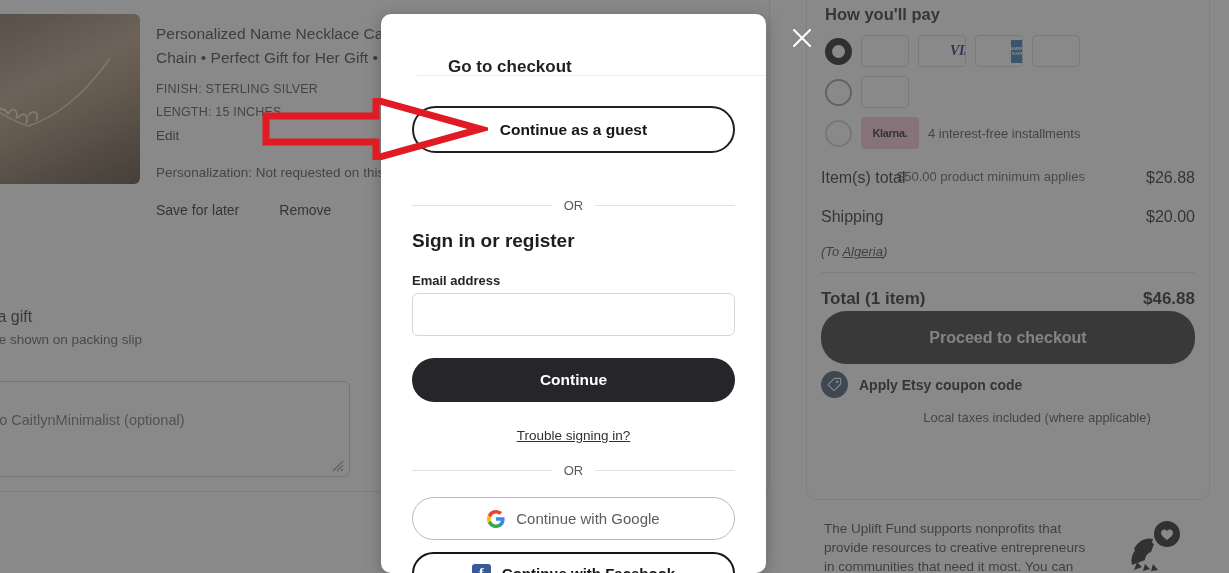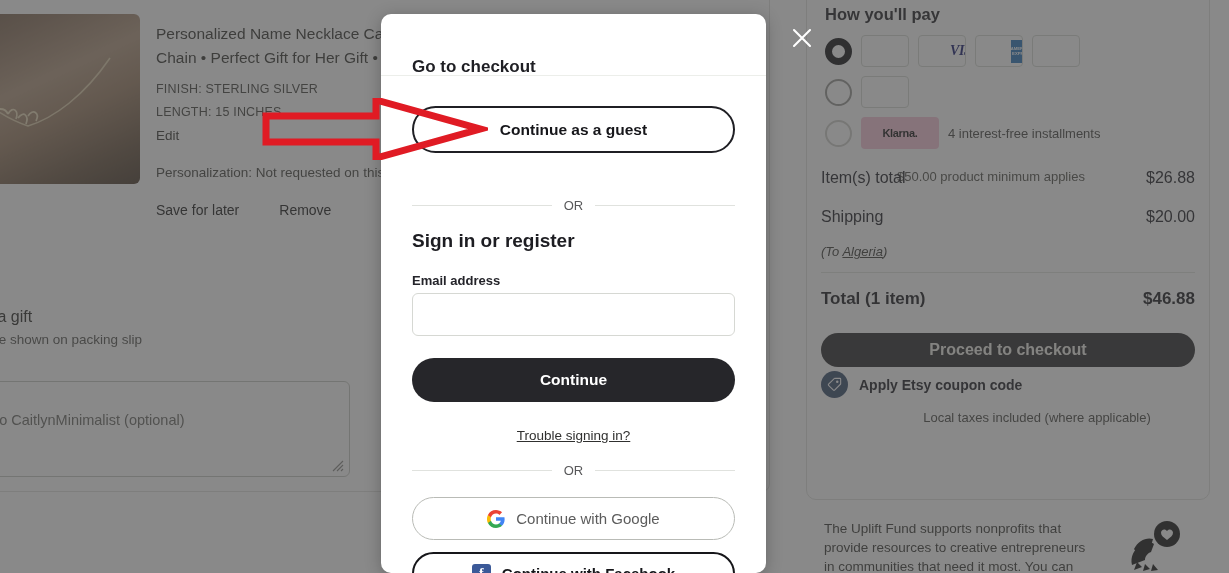--- a/index.html
+++ b/index.html
@@ -59,36 +59,36 @@
   .pay-row { display:flex; align-items:center; gap:9px; margin-bottom:9px; }
   .radio { width:27px; height:27px; border-radius:50%; border:2px solid #9a9a96; flex:none; position:relative; }
   .radio.sel { border:7px solid #16161a; background:#fff; }
   .radio.faded { border-color:#cfcfcb; }
   .cardbox {
     width:48px; height:32px; border:1px solid #d8dad5; border-radius:4px;
     background:#fff; display:flex; align-items:center; justify-content:center; overflow:hidden;
     position:relative; flex:none;padding-left:46px;
   }
   .klarna {
-    width:78px; height:32px; border-radius:4px; background:#f7c6d8;
+    width:58px; height:32px; border-radius:4px; background:#f7c6d8;
     display:flex; align-items:center; justify-content:center; flex:none;
     font-size:11px; font-weight:700; color:#1a1a1a; letter-spacing:-.3px;
   }
   .inst-text { font-size:13px; color:#4b4b48; }
   .min-text { font-size:13px; color:#55554f; margin-left:72px; margin-top:20px; }
 
   .totals { position:absolute; left:14px; top:196px; width:374px; }
   .t-row { display:flex; justify-content:space-between; align-items:baseline; font-size:16px; color:#24242a; }
   .t-row.mt { margin-top:21px;text-align:right; }
   .t-sub { font-size:13px; color:#3f3f3b; margin-top:18px;font-style:italic; }
   .t-sub u { text-decoration:underline; }
   .t-div { border-top:1px solid #e3e5e0; margin-top:13px; }
   .t-total { display:flex; justify-content:space-between; margin-top:16px; font-size:17px; font-weight:700; color:#1e1e22; }
   .checkout-btn {
-    margin-top:24px; width:374px; height:34px; border-radius:25px;
+    margin-top:2px; width:374px; height:53px; border-radius:25px;
     background:#2f2f30; color:#f0eee9; font-size:16px; font-weight:600;
     display:flex; align-items:center; justify-content:center; border:none; cursor:pointer;
     font-family:"Liberation Sans", sans-serif;
   }
   .coupon { position:absolute; left:14px; top:398px; display:flex; align-items:center; gap:11px; }
   .coupon-ic {
     width:27px; height:27px; border-radius:50%; background:#3c5170;
     display:flex; align-items:center; justify-content:center;
   }
   .coupon-t { font-size:14px; font-weight:600; color:#24242a; }
@@ -100,20 +100,21 @@
   .uplift-ic { position:absolute; right:28px; top:14px; width:54px; height:52px; }
 
   
   .overlay { position:absolute; inset:0; background:rgba(64,64,64,0.62); }
 
   
   .modal {
     position:absolute; left:381px; top:14px; width:385px; height:559px;
     background:#fff; border-radius:10px; overflow:hidden;
     box-shadow:0 3px 16px rgba(0,0,0,.25);
+    padding-left:36px;
   }
   .modal-head { height:62px; border-bottom:1px solid #eceeea; position:relative; }
   .modal-title { position:absolute; left:31px; top:43px; font-size:17px; font-weight:700; color:#1f1f24; }
   .guest-btn {
     position:absolute; left:31px; top:92px; width:323px; height:47px;
     border:2px solid #1f1f24; border-radius:24px; background:#fff;
     font-size:15.5px; font-weight:700; color:#16161a; cursor:pointer;
     font-family:"Liberation Sans", sans-serif;
   }
   .or-sep { position:absolute; left:31px; width:323px; display:flex; align-items:center; gap:12px; }

